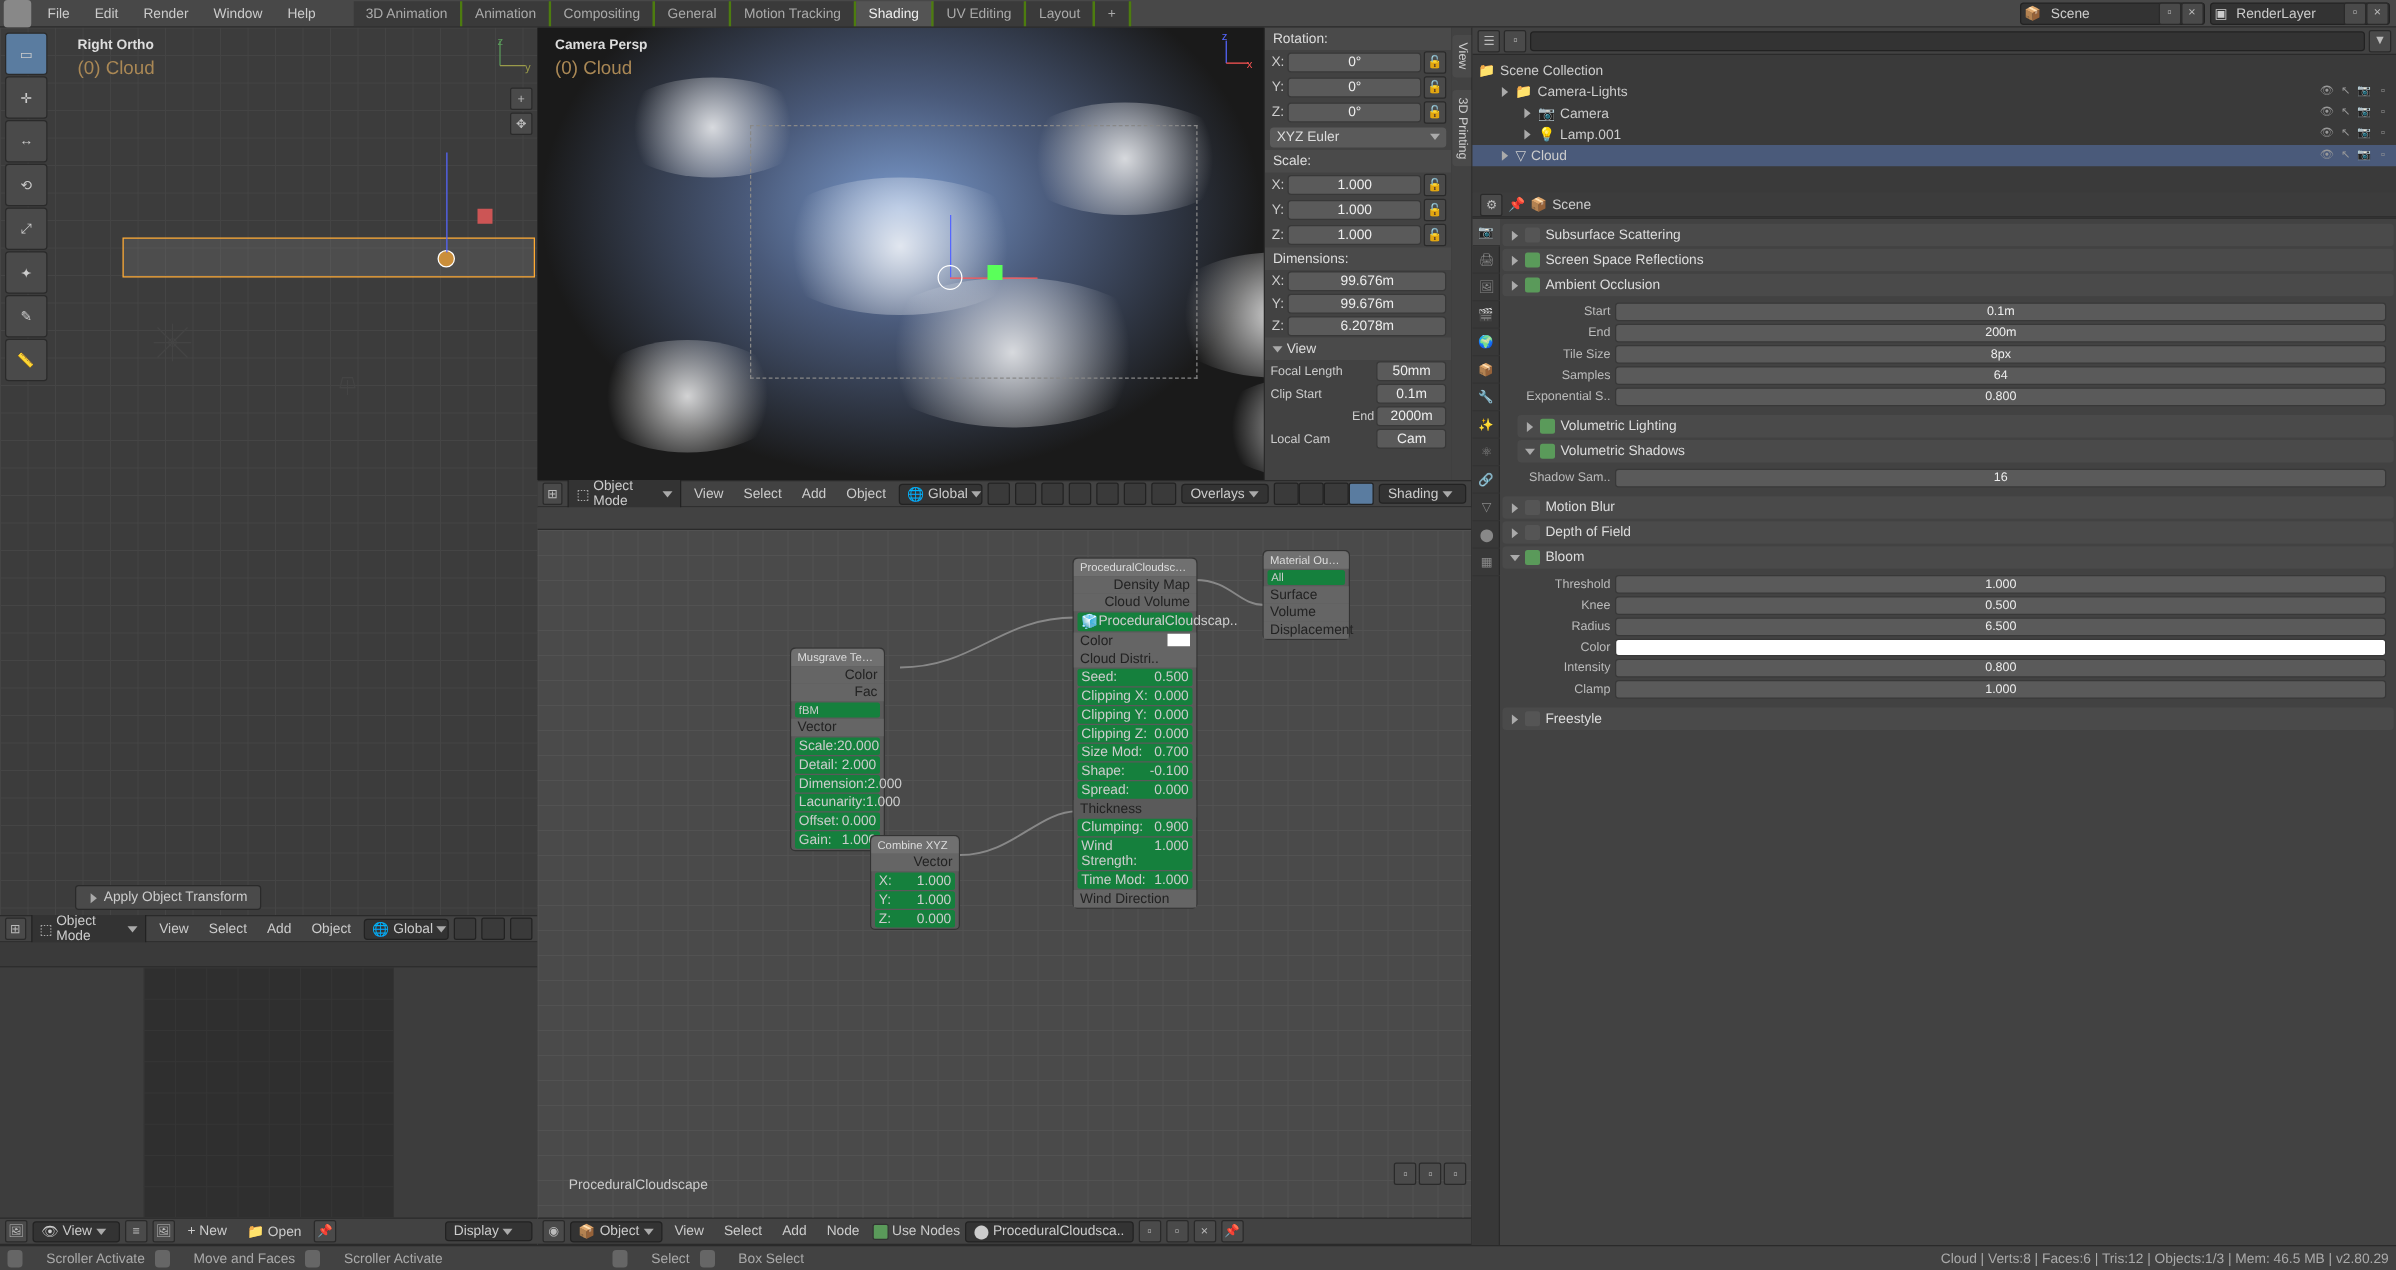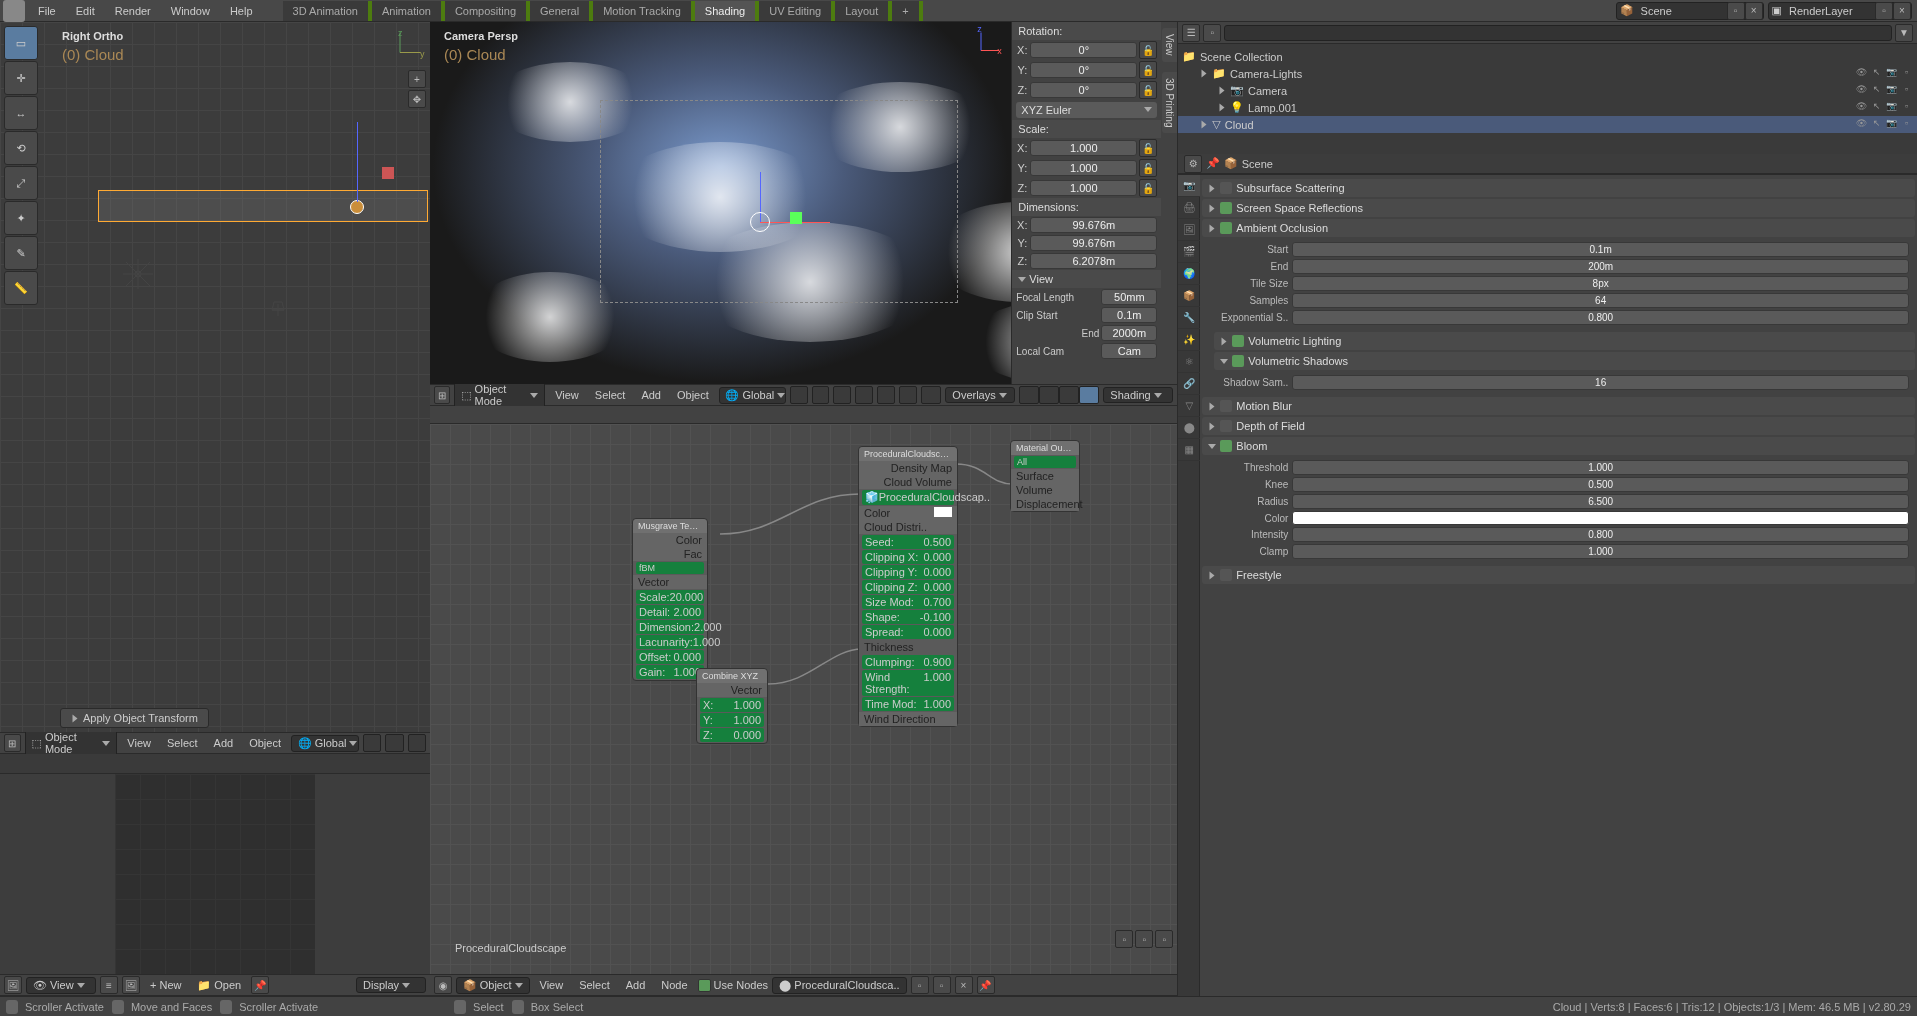--- a/index.html
+++ b/index.html
@@ -3,21 +3,21 @@
 <meta charset="utf-8">
 <style>
 * { margin: 0; padding: 0; box-sizing: border-box; font-family: -apple-system, BlinkMacSystemFont, "Segoe UI", sans-serif; font-size: 11px; user-select: none; }
 body { background: #3a3a3a; color: #ccc; width: 1917px; height: 1016px; overflow: hidden; display: flex; flex-direction: column; }
 
 
 .topbar { height: 22px; background: #484848; display: flex; align-items: center; border-bottom: 1px solid #2a2a2a; }
 .blender-logo { width: 22px; height: 22px; background: #888; border-radius: 3px; margin: 0 3px; }
 .menu-item { padding: 3px 10px; color: #ccc; cursor: pointer; }
 .workspace-tabs { display: flex; margin-left: 20px; }
-.ws-tab { padding: 4px 10px; color: #aaa; border-right: 4px solid #4d7c0f; background: #3a3a3a; cursor: pointer; }
+.ws-tab { padding: 4px 10px; color: #aaa; border-right: 2px solid #4d7c0f; background: #3a3a3a; cursor: pointer; }
 .ws-tab.active { background: #545454; color: #eee; }
 .topbar-right { margin-left: auto; display: flex; align-items: center; gap: 4px; padding-right: 5px; }
 .scene-box, .layer-box { display: flex; align-items: center; background: #333; border: 1px solid #222; border-radius: 3px; height: 18px; }
 .scene-box input, .layer-box input { background: transparent; border: none; color: #ccc; padding: 0 4px; width: 90px; outline: none; font-size: 11px; }
 .icon-btn { width: 18px; height: 18px; background: #4a4a4a; border: 1px solid #2a2a2a; border-radius: 2px; display: flex; align-items: center; justify-content: center; cursor: pointer; color: #bbb; font-size: 10px; }
 
 
 .main-area { flex: 1; display: flex; overflow: hidden; }
 .left-col { width: 430px; display: flex; flex-direction: column; }
 .mid-col { flex: 1; display: flex; flex-direction: column; }
@@ -84,21 +84,21 @@
 .panel-hdr { background: #4a4a4a; padding: 3px 6px; margin-top: 2px; border-radius: 3px; display: flex; align-items: center; gap: 4px; color: #ddd; }
 .panel-chk { width: 12px; height: 12px; background: #5a9a5a; border-radius: 2px; }
 .panel-chk.off { background: #555; }
 .panel-body { padding: 3px 6px; }
 .prop-line { display: flex; align-items: center; margin: 2px 0; gap: 4px; }
 .prop-line-label { width: 80px; text-align: right; color: #bbb; font-size: 10px; }
 .prop-line-field { flex: 1; background: #5a5a5a; border: 1px solid #383838; border-radius: 3px; text-align: center; color: #eee; padding: 1px 4px; font-size: 10px; }
 
 
 .statusbar { height: 20px; background: #424242; border-top: 1px solid #2a2a2a; display: flex; align-items: center; padding: 0 6px; gap: 8px; color: #aaa; font-size: 10px; }
-.status-item { display: flex; align-items: center; gap: 7px; }
+.status-item { display: flex; align-items: center; gap: 19px; }
 .mouse-icon { width: 12px; height: 14px; background: #666; border-radius: 3px; }
 .statusbar-right { margin-left: auto; }
 
 
 .axes-gizmo { position: absolute; width: 40px; height: 40px; }
 .gizmo-line { position: absolute; height: 1px; left: 50%; top: 50%; transform-origin: left; }
 
 .tri { width: 0; height: 0; border-left: 4px solid transparent; border-right: 4px solid transparent; border-bottom: 5px solid #aaa; display: inline-block; }
 .tri.down { transform: rotate(180deg); }
 .tri.right { transform: rotate(90deg); }

